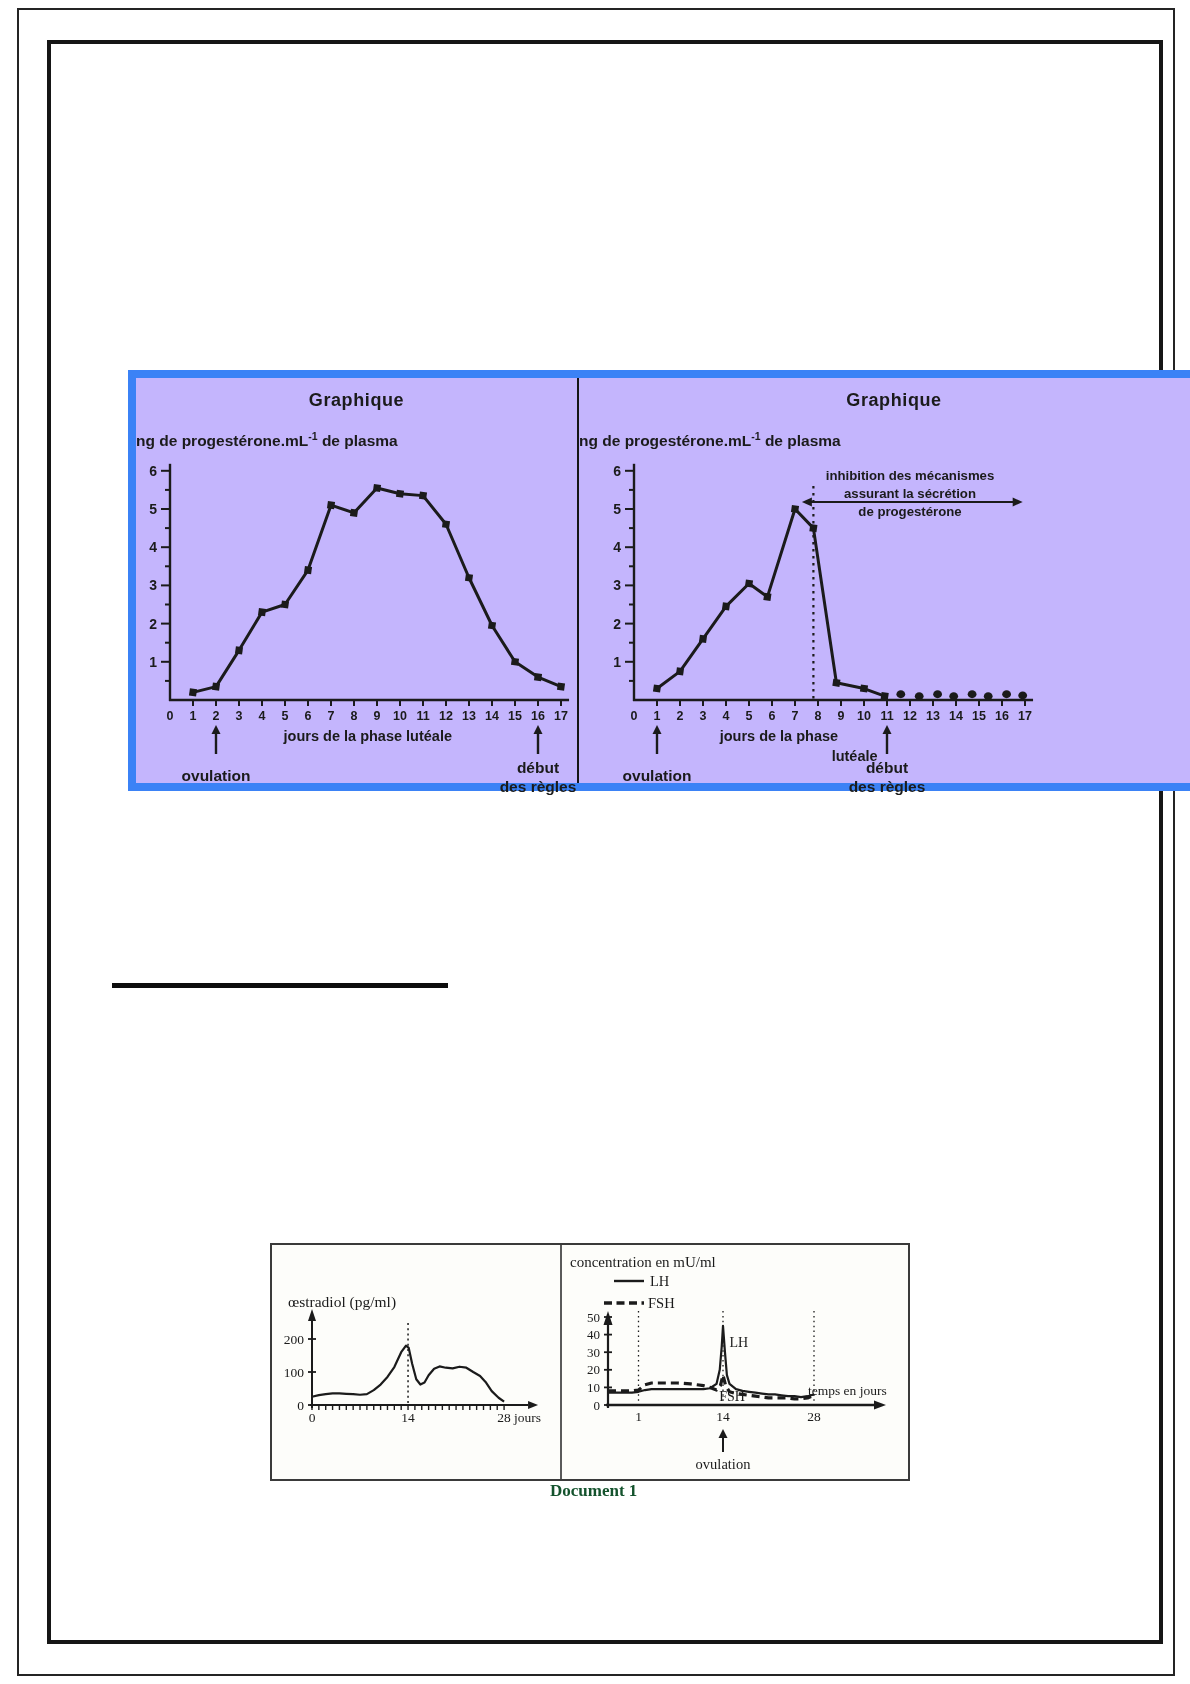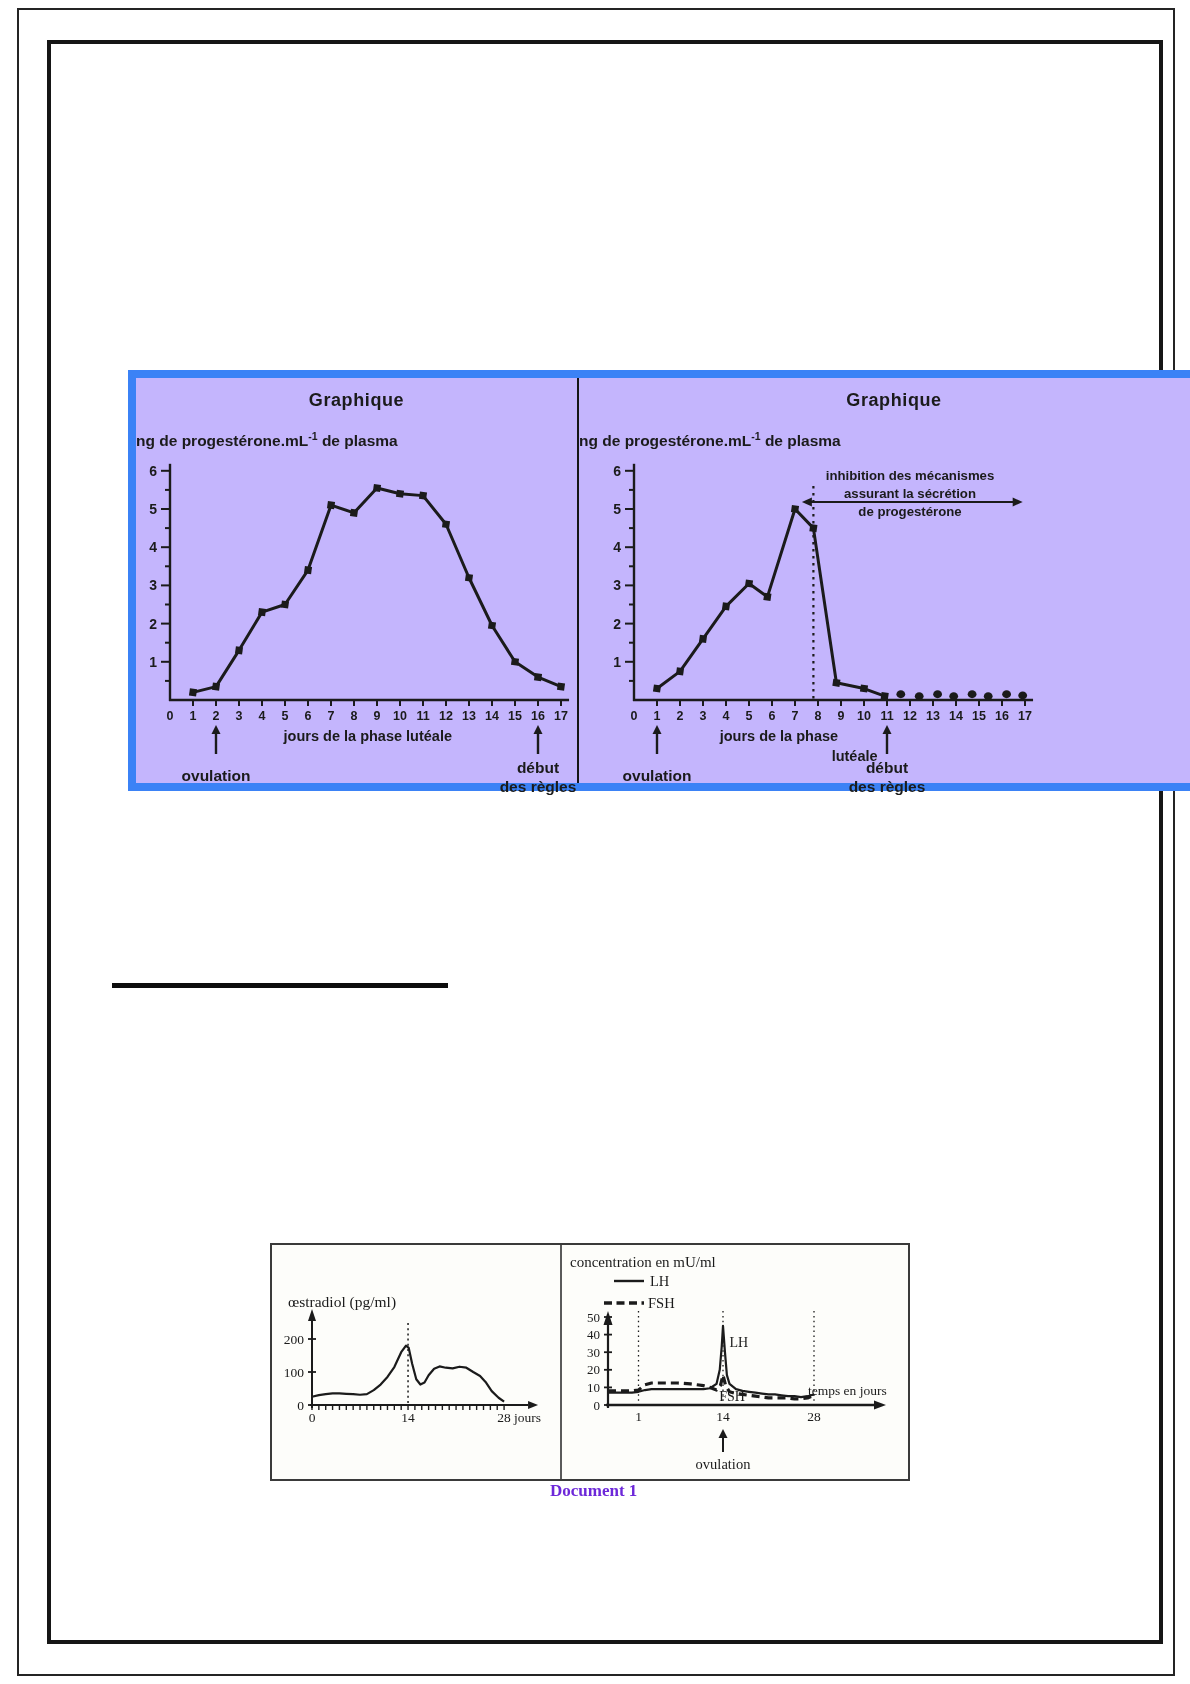--- a/index.html
+++ b/index.html
@@ -25,21 +25,21 @@
 
   .doc1-box { position:absolute; left:270px; top:1243px; width:640px; height:238px;
               border:2px solid #3a3a3a; display:flex; background:#fdfdfa; }
   .dpanel { position:relative; height:100%; }
   .dpanel.left  { width:290px; border-right:2px solid #5a5a5a; }
   .dpanel.right { flex:1; }
   .dpanel svg { position:absolute; left:0; top:0; }
   .dpanel svg text { font-family:"Liberation Serif", serif; }
 
   .doc1-caption { position:absolute; left:550px; top:1481px; font-family:"Liberation Serif", serif;
-                  font-weight:700; font-size:17px; color:#6d28d9; }
+                  font-weight:700; font-size:17px; color:#14532d; }
 </style>
 </head>
 <body>
 
 <div class="page">
   <div class="frame-outer"></div>
   <div class="frame-inner"></div>
 
   <section class="graphs-box">
     <div class="gpanel left">

